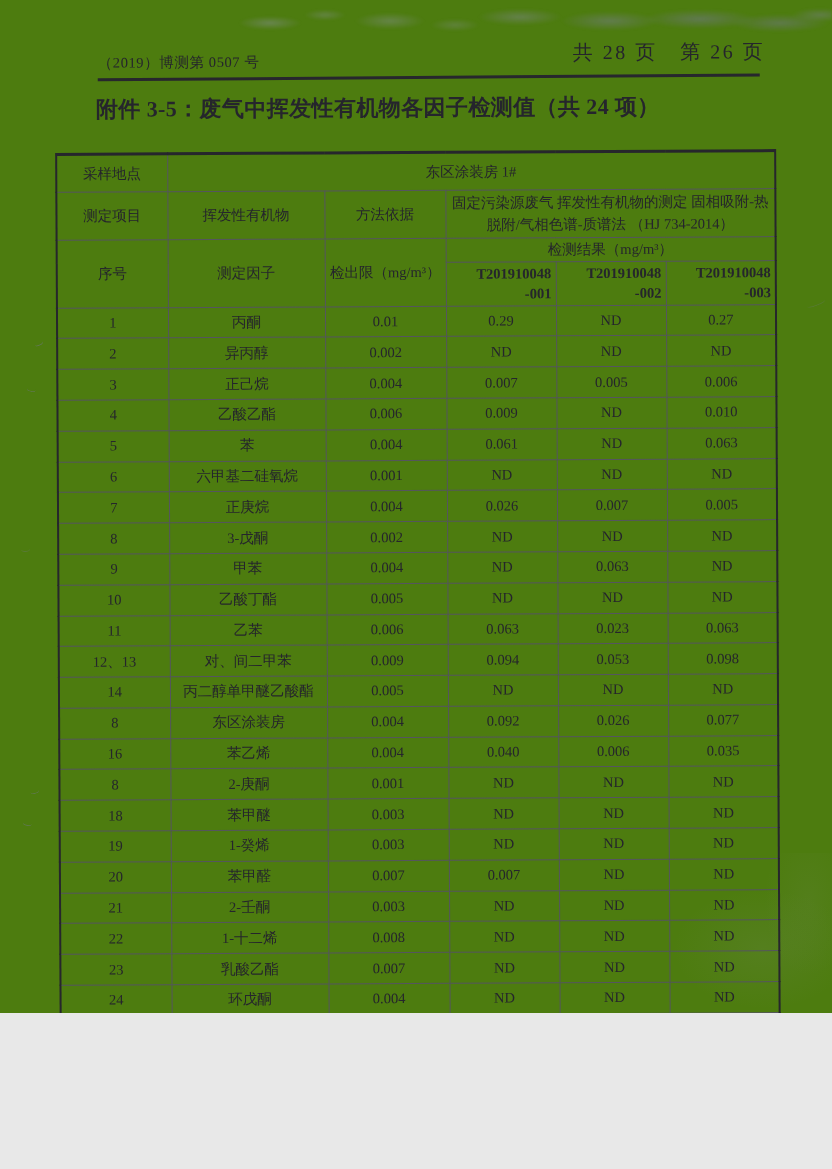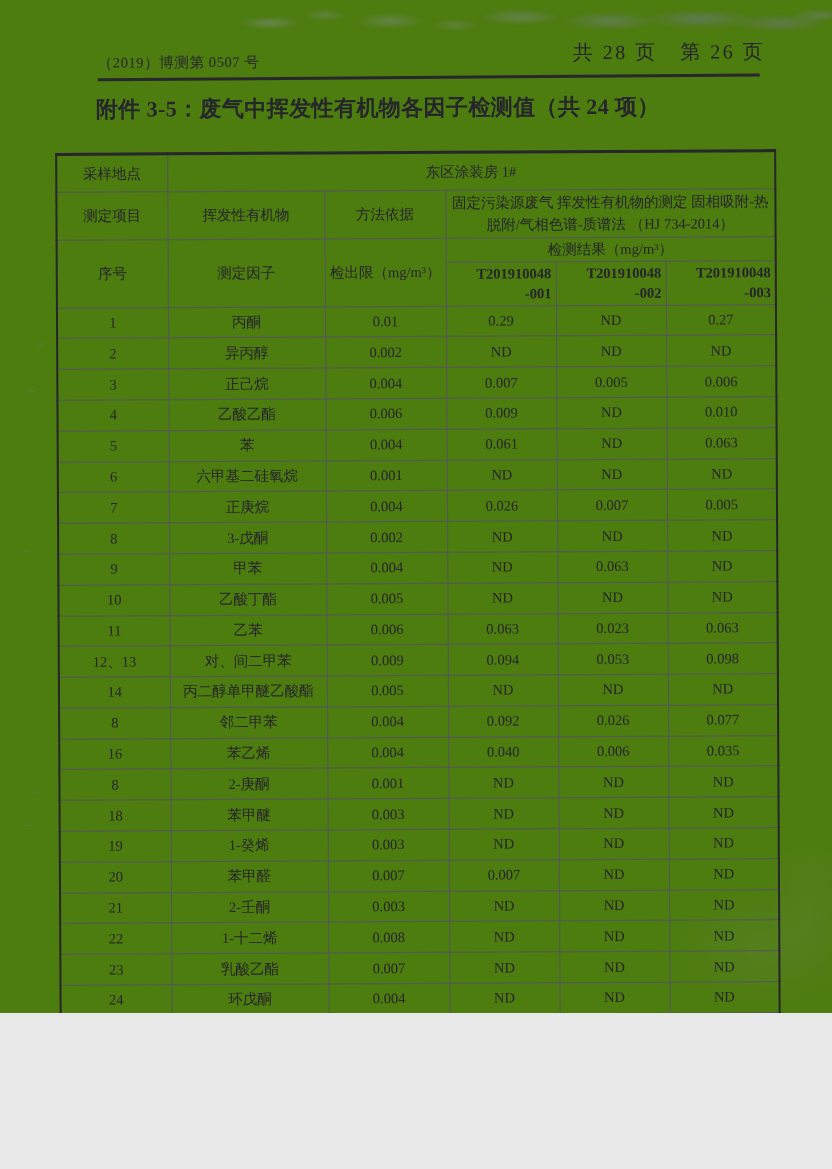--- a/index.html
+++ b/index.html
@@ -233,21 +233,21 @@
           <tr>
             <td>14</td>
             <td>丙二醇单甲醚乙酸酯</td>
             <td>0.005</td>
             <td>ND</td>
             <td>ND</td>
             <td>ND</td>
           </tr>
           <tr>
             <td>8</td>
-            <td>邻二甲苯</td>
+            <td>东区涂装房</td>
             <td>0.004</td>
             <td>0.092</td>
             <td>0.026</td>
             <td>0.077</td>
           </tr>
           <tr>
             <td>16</td>
             <td>苯乙烯</td>
             <td>0.004</td>
             <td>0.040</td>

